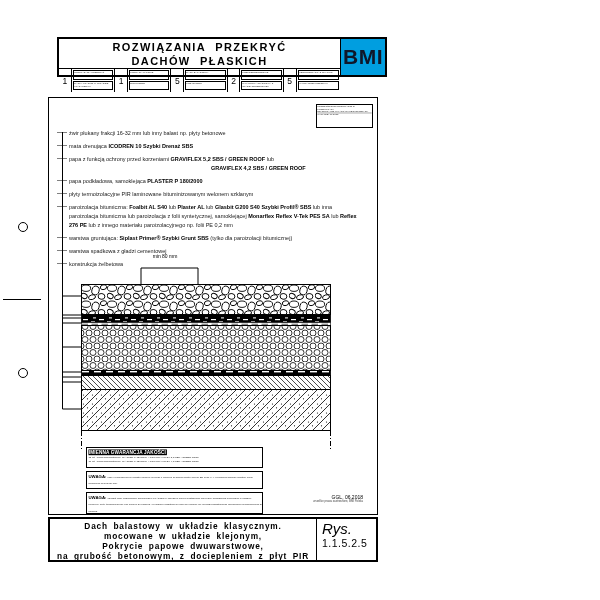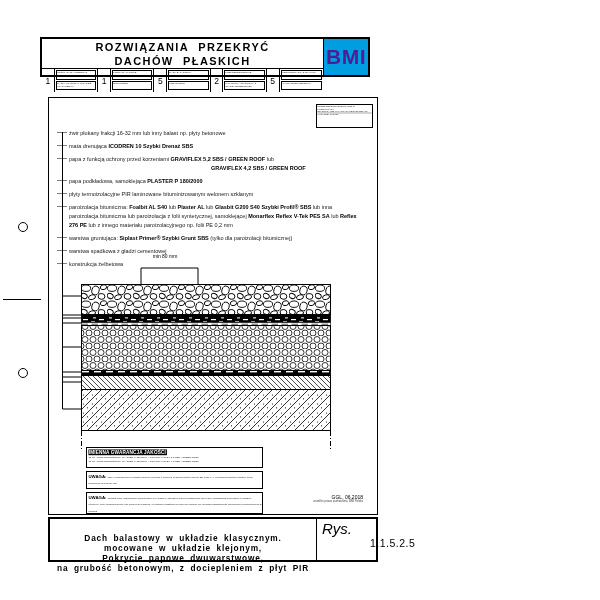--- a/index.html
+++ b/index.html
@@ -5,30 +5,30 @@
   * { margin:0; padding:0; box-sizing:border-box; }
   html,body { width:600px; height:600px; }
   body { position:relative; background:#fff; font-family:"Liberation Sans", sans-serif; color:#000; overflow:hidden; }
 
   .hole { position:absolute; width:10px; height:10px; border:1.2px solid #000; border-radius:50%; background:#fff; }
   #hole-top { left:18px; top:222px; }
   #hole-bottom { left:18px; top:368px; }
   #fold-mark { position:absolute; left:3px; top:299px; width:38px; border-top:1.2px solid #000; }
 
   
-  .sheet-header { position:absolute; left:40px; top:37px; width:330px; height:40px; border:2px solid #000; display:flex; background:#fff; }
+  .sheet-header { position:absolute; left:57px; top:37px; width:330px; height:40px; border:2px solid #000; display:flex; background:#fff; }
   .header-main { flex:1; display:flex; flex-direction:column; min-width:0; }
   .title-row { height:31px; border-bottom:1.5px solid #000; text-align:center; font-weight:bold; font-size:11px; line-height:13.5px; letter-spacing:1.4px; word-spacing:5px; padding-top:2px; }
   .index-row { flex:1; display:flex; }
   .idx-num { width:13px; border-right:1px solid #000; font-size:8.5px; display:flex; align-items:center; justify-content:center; }
   .idx-txt { width:44px; border-right:1px solid #000; padding:1px; overflow:hidden; }
   .idx-txt:last-child { border-right:none; }
   .idx-box { border:0.8px solid #000; height:9.5px; margin-bottom:1px; overflow:hidden; }
   .micro34 { font-size:7px; line-height:7.6px; transform:scale(0.34); transform-origin:0 0; width:294%; color:#222; padding:0.5px 1px; }
-  .logo-cell { width:45px; border-left:1.5px solid #000; background:var(--brand,#009EE0); color:#4c1d95; display:flex; align-items:center; justify-content:center; font-weight:bold; font-size:21px; letter-spacing:0.5px; }
+  .logo-cell { width:45px; border-left:1.5px solid #000; background:var(--brand,#009EE0); color:#0f172a; display:flex; align-items:center; justify-content:center; font-weight:bold; font-size:21px; letter-spacing:0.5px; }
 
   
   .content-frame { position:absolute; left:48px; top:97px; width:330px; height:418px; border:1.2px solid #000; background:#fff; }
 
   .note-box { position:absolute; left:267px; top:6px; width:57px; height:24px; border:0.9px solid #000; overflow:hidden; }
   .note-sec2 { border-top:0.8px solid #000; }
 
   .legend { position:absolute; left:8px; top:30px; width:302px; }
   #legend-items { width:604px; transform:scale(0.5); transform-origin:0 0; font-size:11px; line-height:18px; }
   .legend-item { position:relative; padding-left:24px; margin-bottom:8px; color:#1a1a1a; }
@@ -51,24 +51,24 @@
   .warn-label { font-size:12px; font-weight:bold; margin-right:3px; }
   .warn-text { font-size:7px; line-height:9px; color:#222; }
 
   .sign-note { position:absolute; left:202px; top:396px; width:112px; }
   .sign-note > div { width:224px; transform:scale(0.5); transform-origin:0 0; text-align:right; }
   .sign-main { font-size:10px; }
   .sign-sub { font-size:5.5px; color:#444; }
 
   
   .title-block { position:absolute; left:48px; top:517px; width:330px; height:45px; border:2px solid #000; display:flex; background:#fff; }
-  .tb-left { flex:1; text-align:center; font-weight:bold; font-size:8.3px; line-height:10px; letter-spacing:0.8px; word-spacing:2.5px; padding-top:14px; }
+  .tb-left { flex:1; text-align:center; font-weight:bold; font-size:8.3px; line-height:10px; letter-spacing:0.8px; word-spacing:2.5px; padding-top:2px; }
   .tb-right { width:60px; border-left:1.5px solid #000; padding:1px 0 0 5px; }
   .tb-rys { font-size:15px; line-height:17px;font-style:italic; }
-  .tb-num { font-size:10.5px; letter-spacing:0.5px;margin-left:48px; }
+  .tb-num { font-size:10.5px; letter-spacing:0.5px; }
 </style>
 </head>
 <body>
 
 <div class="hole" id="hole-top"></div>
 <div class="hole" id="hole-bottom"></div>
 <div id="fold-mark"></div>
 
 <div class="sheet-header">
   <div class="header-main">

